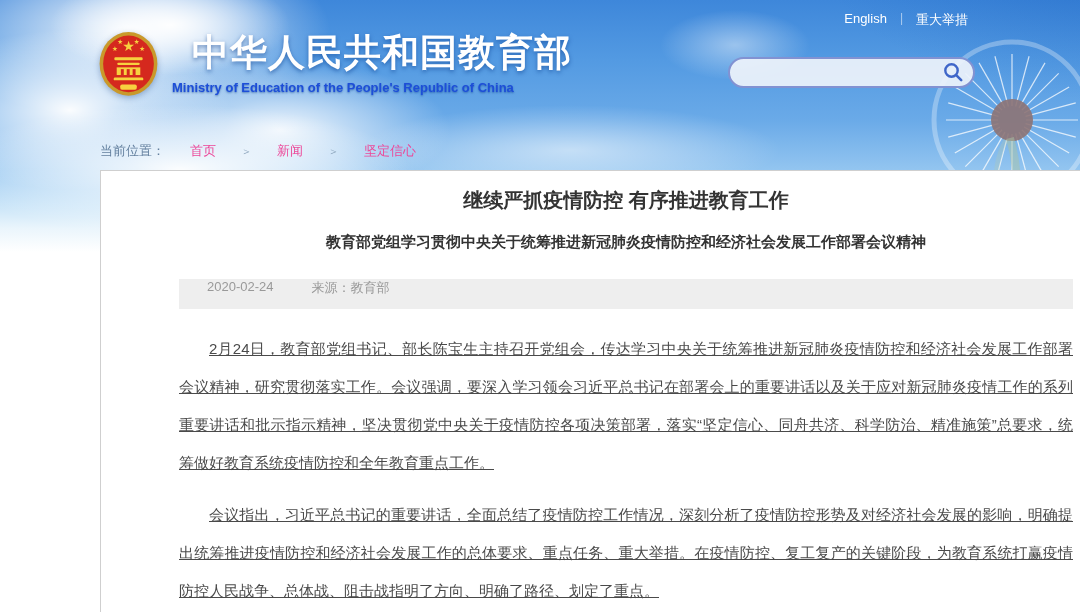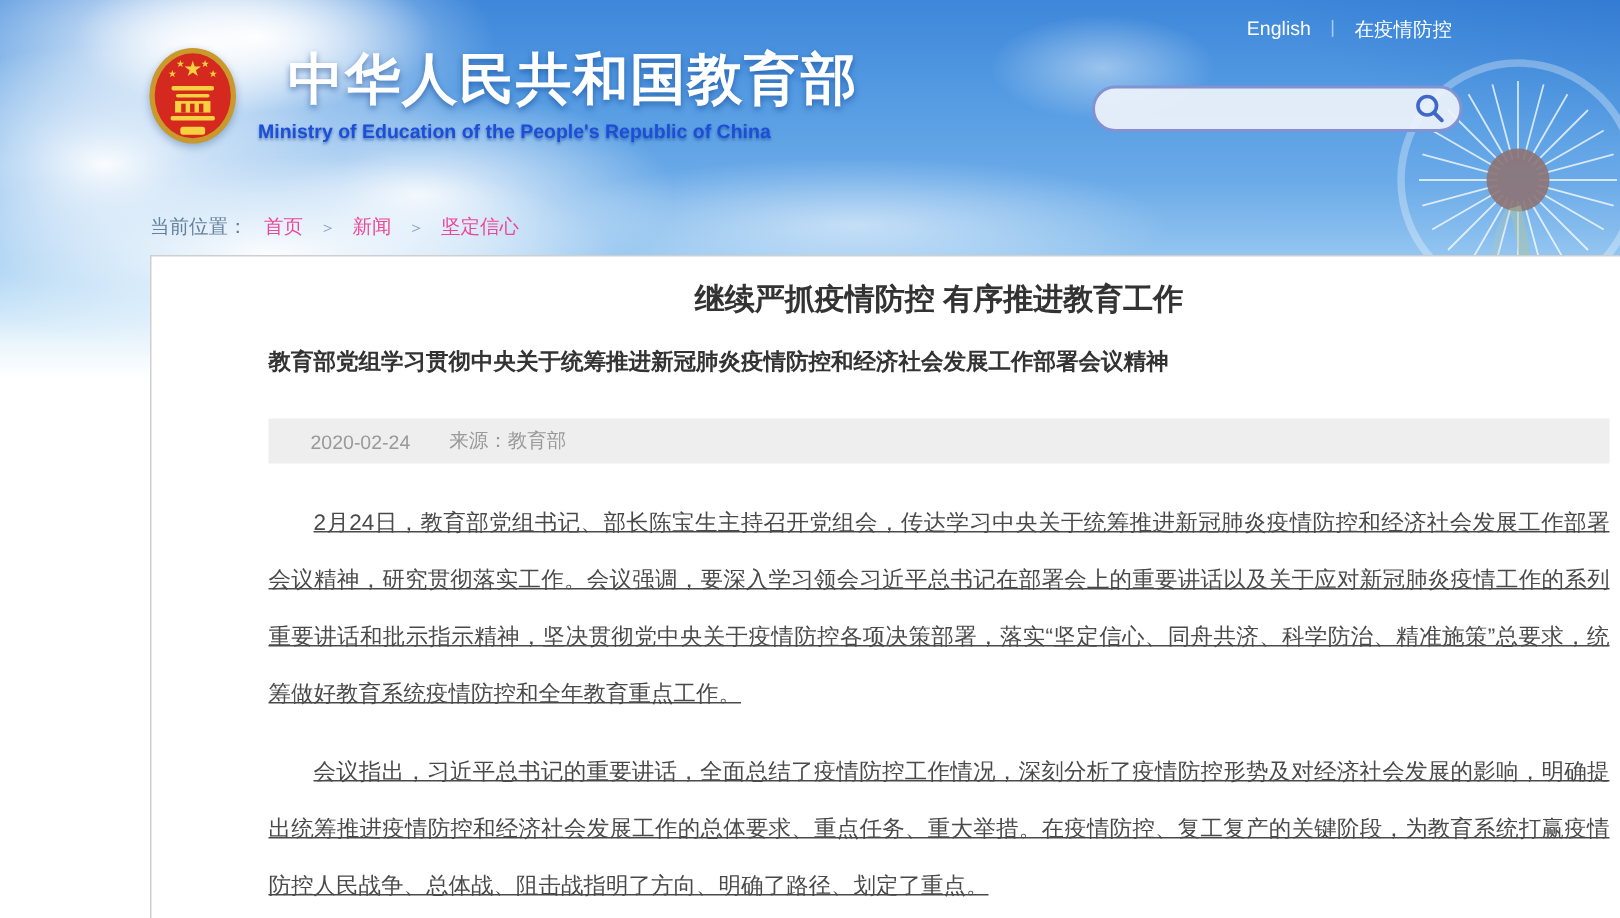--- a/index.html
+++ b/index.html
@@ -65,44 +65,44 @@
   }
   .search-box input {
     flex:1; border:none; outline:none; background:transparent;
     font-size:13px; color:#445a7a; font-family:inherit;
   }
   .search-icon { width:21px; height:21px; cursor:pointer; flex:0 0 auto; }
 
   
   .breadcrumb {
     position:absolute; left:100px; top:142px; z-index:3;
-    display:flex; align-items:center; gap:11px;
+    display:flex; align-items:center; gap:25px;
     font-size:13px; color:#64809f;
   }
   .breadcrumb a { color:#ec4899; text-decoration:none; cursor:pointer; }
   .breadcrumb .bsep { color:#8aa2ba; font-size:11px; }
 
   
   .card {
     position:absolute; left:100px; top:170px; z-index:2;
     width:1052px; height:442px;
     background:#ffffff; border:1px solid #cfcfcf; border-bottom:none;
     padding:15px 78px 0;
   }
   .article-title {
     text-align:center; font-size:20px; line-height:28px;
     font-weight:bold; color:#333333;
   }
   .article-subtitle {
-    text-align:left; font-size:15px; line-height:22px;
+    text-align:center; font-size:15px; line-height:22px;
     font-weight:bold; color:#333333; margin-top:17px;
   }
   .date-bar {
     margin-top:26px; height:30px; background:#eeeeee;
-    display:flex; align-items:center; padding:0 28px; gap:26px;
+    display:flex; padding:0 28px; gap:38px;
     font-size:13px; color:#999999;
   }
   .article-body {
     margin-top:21px; font-size:15px; line-height:38px;
     color:#4a4a4a; text-align:justify;
   }
   .article-body p { text-indent:2em; margin-bottom:14px;text-decoration:underline; }
 </style>
 </head>
 <body>
@@ -146,21 +146,21 @@
   <circle cx="152" cy="120" r="78" fill="none" stroke="rgba(255,255,255,.3)" stroke-width="5"></circle>
   <circle cx="152" cy="120" r="21" fill="#8d7374" opacity=".9"></circle>
   <path d="M150 138 C 162 180, 154 205, 158 232" stroke="#a9c4a6" stroke-width="8" fill="none" opacity=".5"></path>
   <path d="M158 232 C 160 260, 152 285, 154 308" stroke="#b9d0b6" stroke-width="7" fill="none" opacity=".18"></path>
   <path d="M146 140 C 130 170, 140 190, 132 210" stroke="#b4cab0" stroke-width="5" fill="none" opacity=".3"></path>
 </svg>
 
 <div class="top-links">
   <a>English</a>
   <span class="sep">|</span>
-  <a>在疫情防控</a>
+  <a>重大举措</a>
 </div>
 
 <div class="brand">
   <svg class="emblem" viewBox="0 0 100 114">
     <ellipse cx="50" cy="55" rx="49" ry="54" fill="#c9992b"></ellipse>
     <ellipse cx="50" cy="55" rx="43" ry="48" fill="#d5281e"></ellipse>
     <text x="50" y="31" font-size="22" fill="#f7d banana" text-anchor="middle"></text>
     <text x="50" y="33" font-size="24" fill="#f7d13f" text-anchor="middle">★</text>
     <text x="27" y="34" font-size="11" fill="#f7d13f" text-anchor="middle">★</text>
     <text x="73" y="34" font-size="11" fill="#f7d13f" text-anchor="middle">★</text>

